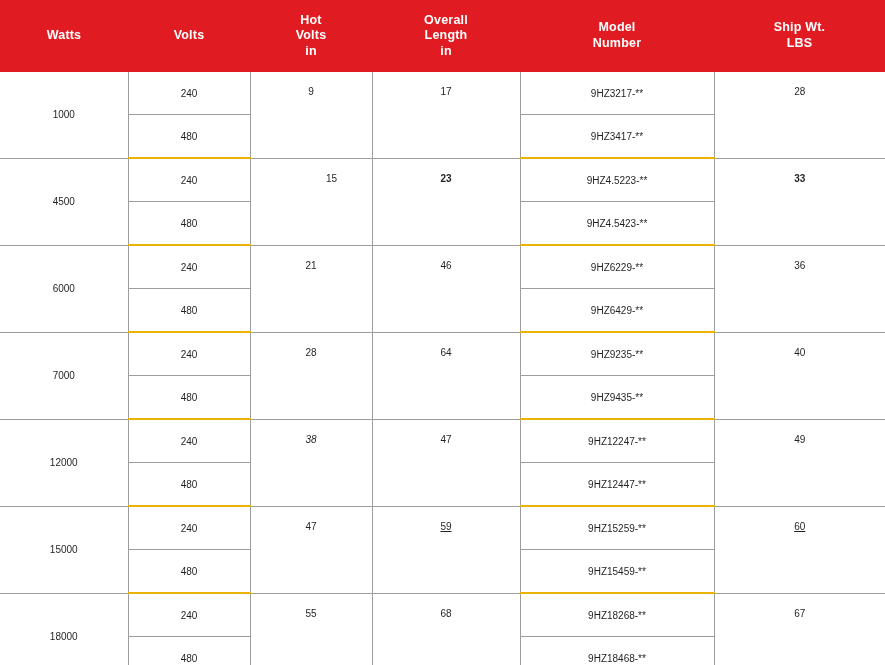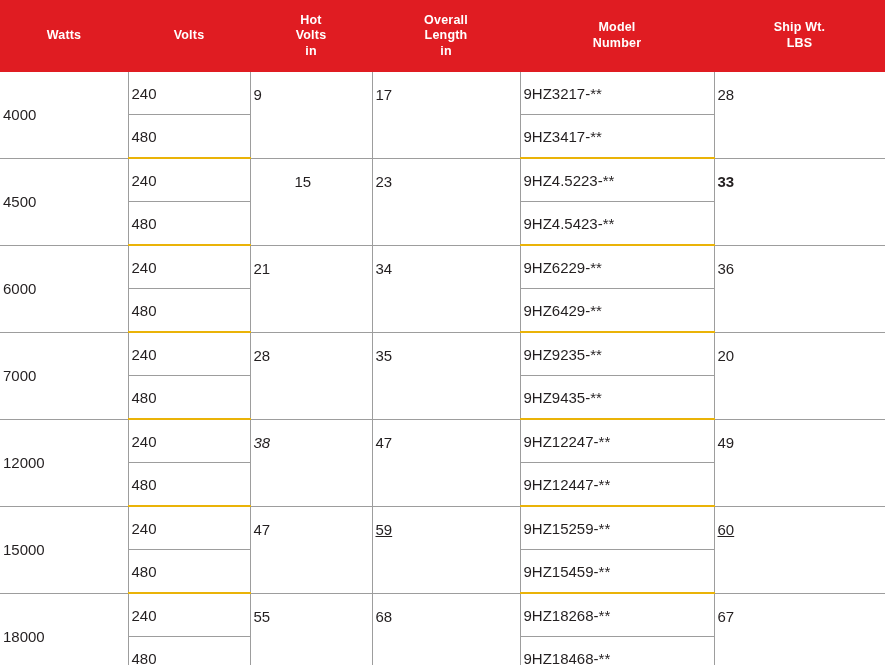--- a/index.html
+++ b/index.html
@@ -33,21 +33,22 @@
     letter-spacing: 0.2px;
   }
   .col-watts   { width: 128px; }
   .col-volts   { width: 122px; }
   .col-hotzone { width: 122px; }
   .col-overall { width: 148px; }
   .col-model   { width: 194px; }
   .col-ship    { width: 171px; }
 
   .spec-table td {
-    font-size: 15px;
+    font-size: 10px;
+    text-align: center;
     vertical-align: middle;
     color: #231f20;
     height: 42px;
     padding: 0 3px;
     border-bottom: 1px solid #9d9d9d;
     border-right: 1px solid #9d9d9d;
     background: #ffffff;
   }
   .spec-table td.last-col {
     border-right: none;
@@ -95,62 +96,62 @@
         <span class="hdr-line">Number</span>
       </th>
       <th>
         <span class="hdr-line">Ship Wt.</span>
         <span class="hdr-line">LBS</span>
       </th>
     </tr>
   </thead>
   <tbody>
       <tr>
-        <td rowspan="2" class="merged">4000</td>
+        <td rowspan="2" class="merged">1000</td>
         <td>240</td>
         <td rowspan="2" class="merged" style="vertical-align: top; padding-top: 14px;">9</td>
         <td rowspan="2" class="merged" style="vertical-align: top; padding-top: 14px;">17</td>
         <td>9HZ3217-**</td>
         <td rowspan="2" class="merged last-col" style="vertical-align: top; padding-top: 14px;">28</td>
       </tr>
       <tr class="inner">
         <td>480</td>
         <td>9HZ3417-**</td>
       </tr>
       <tr>
         <td rowspan="2" class="merged">4500</td>
         <td>240</td>
         <td rowspan="2" class="merged" style="vertical-align: top; padding-top: 14px; padding-left: 44px;">15</td>
-        <td rowspan="2" class="merged" style="vertical-align: top; padding-top: 14px;">23</td>
+        <td rowspan="2" class="merged" style="vertical-align: top; padding-top: 14px; font-weight: bold;">23</td>
         <td>9HZ4.5223-**</td>
         <td rowspan="2" class="merged last-col" style="vertical-align: top; padding-top: 14px; font-weight: bold;">33</td>
       </tr>
       <tr class="inner">
         <td>480</td>
         <td>9HZ4.5423-**</td>
       </tr>
       <tr>
         <td rowspan="2" class="merged">6000</td>
         <td>240</td>
         <td rowspan="2" class="merged" style="vertical-align: top; padding-top: 14px;">21</td>
-        <td rowspan="2" class="merged" style="vertical-align: top; padding-top: 14px;">34</td>
+        <td rowspan="2" class="merged" style="vertical-align: top; padding-top: 14px;">46</td>
         <td>9HZ6229-**</td>
         <td rowspan="2" class="merged last-col" style="vertical-align: top; padding-top: 14px;">36</td>
       </tr>
       <tr class="inner">
         <td>480</td>
         <td>9HZ6429-**</td>
       </tr>
       <tr>
         <td rowspan="2" class="merged">7000</td>
         <td>240</td>
         <td rowspan="2" class="merged" style="vertical-align: top; padding-top: 14px;">28</td>
-        <td rowspan="2" class="merged" style="vertical-align: top; padding-top: 14px;">35</td>
+        <td rowspan="2" class="merged" style="vertical-align: top; padding-top: 14px;">64</td>
         <td>9HZ9235-**</td>
-        <td rowspan="2" class="merged last-col" style="vertical-align: top; padding-top: 14px;">20</td>
+        <td rowspan="2" class="merged last-col" style="vertical-align: top; padding-top: 14px;">40</td>
       </tr>
       <tr class="inner">
         <td>480</td>
         <td>9HZ9435-**</td>
       </tr>
       <tr>
         <td rowspan="2" class="merged">12000</td>
         <td>240</td>
         <td rowspan="2" class="merged" style="vertical-align: top; padding-top: 14px; font-style: italic;">38</td>
         <td rowspan="2" class="merged" style="vertical-align: top; padding-top: 14px;">47</td>

